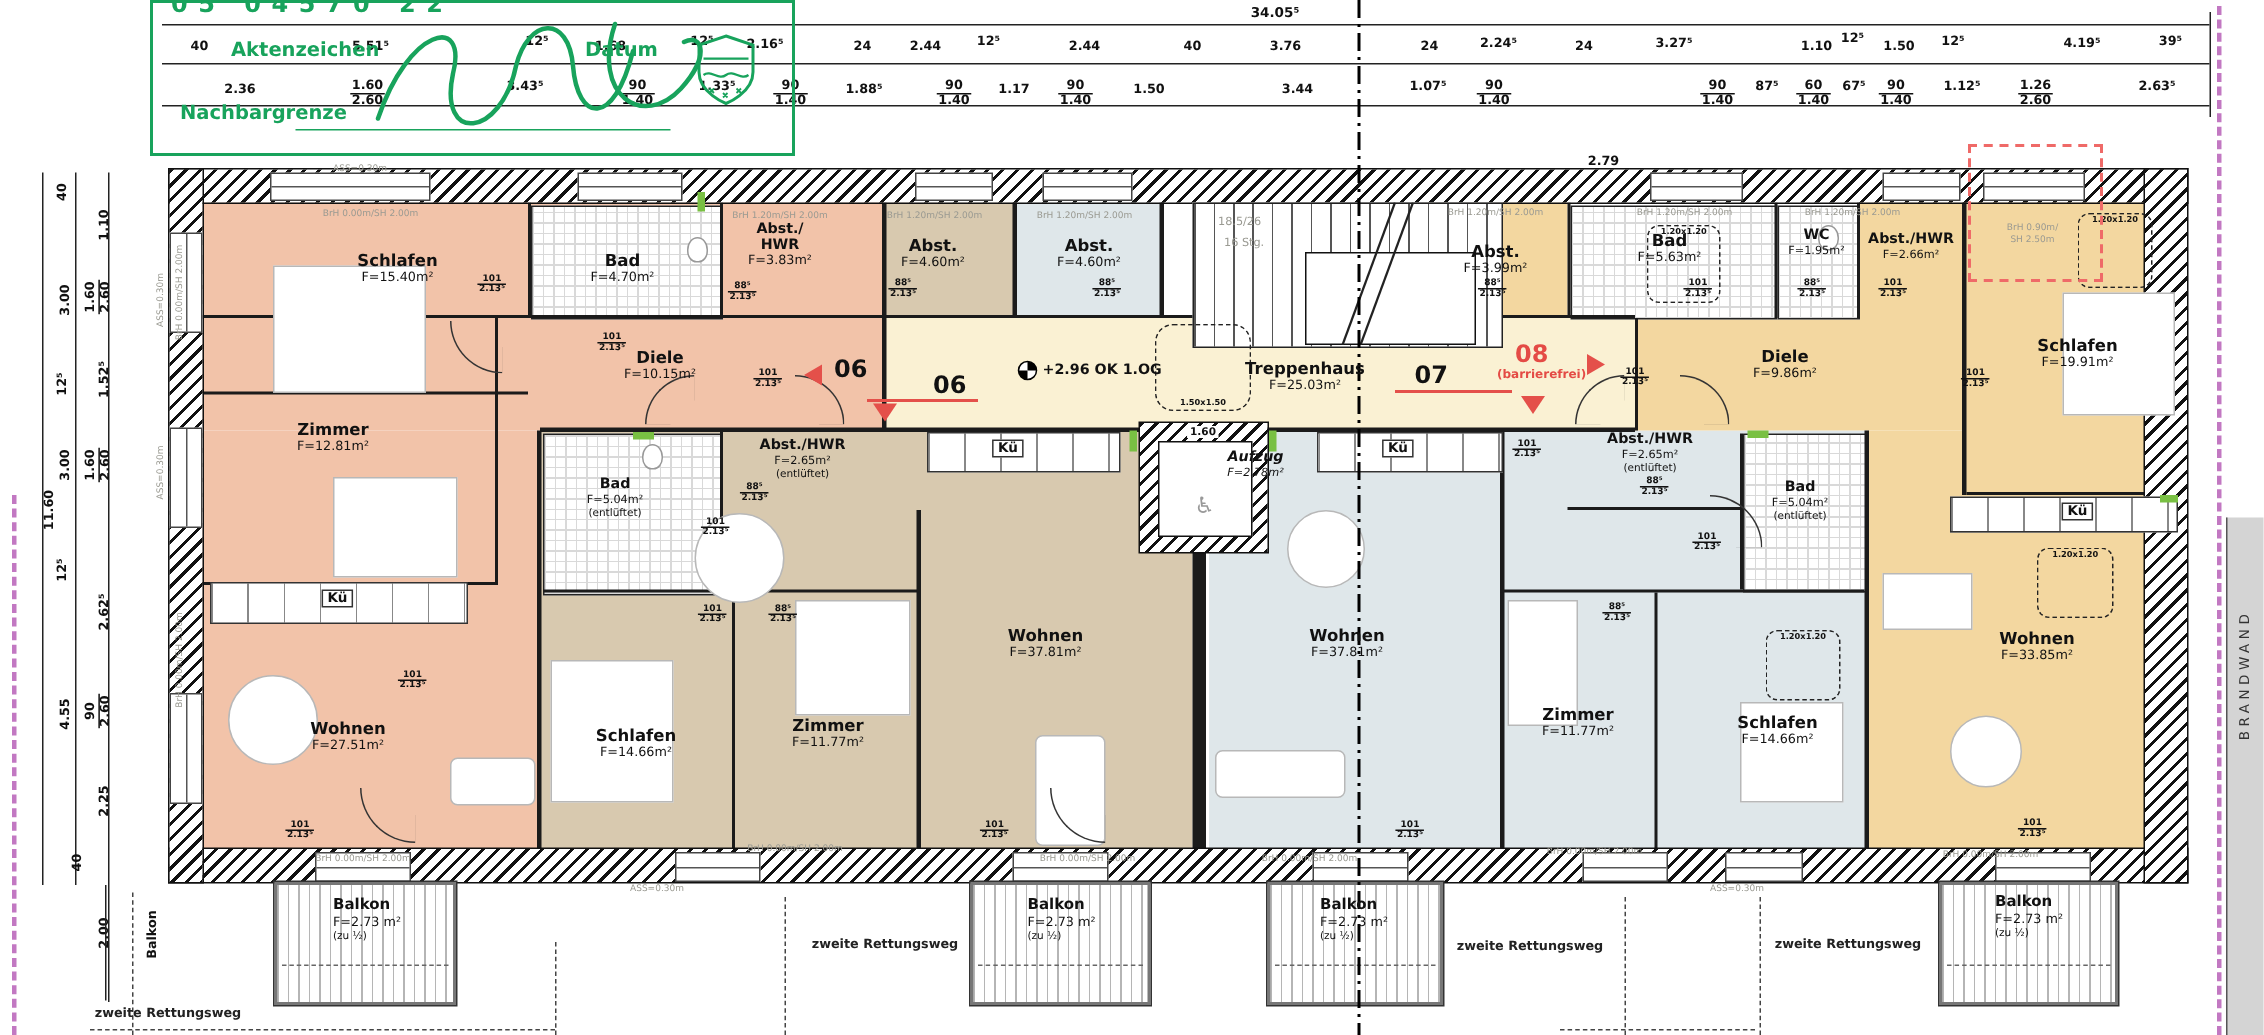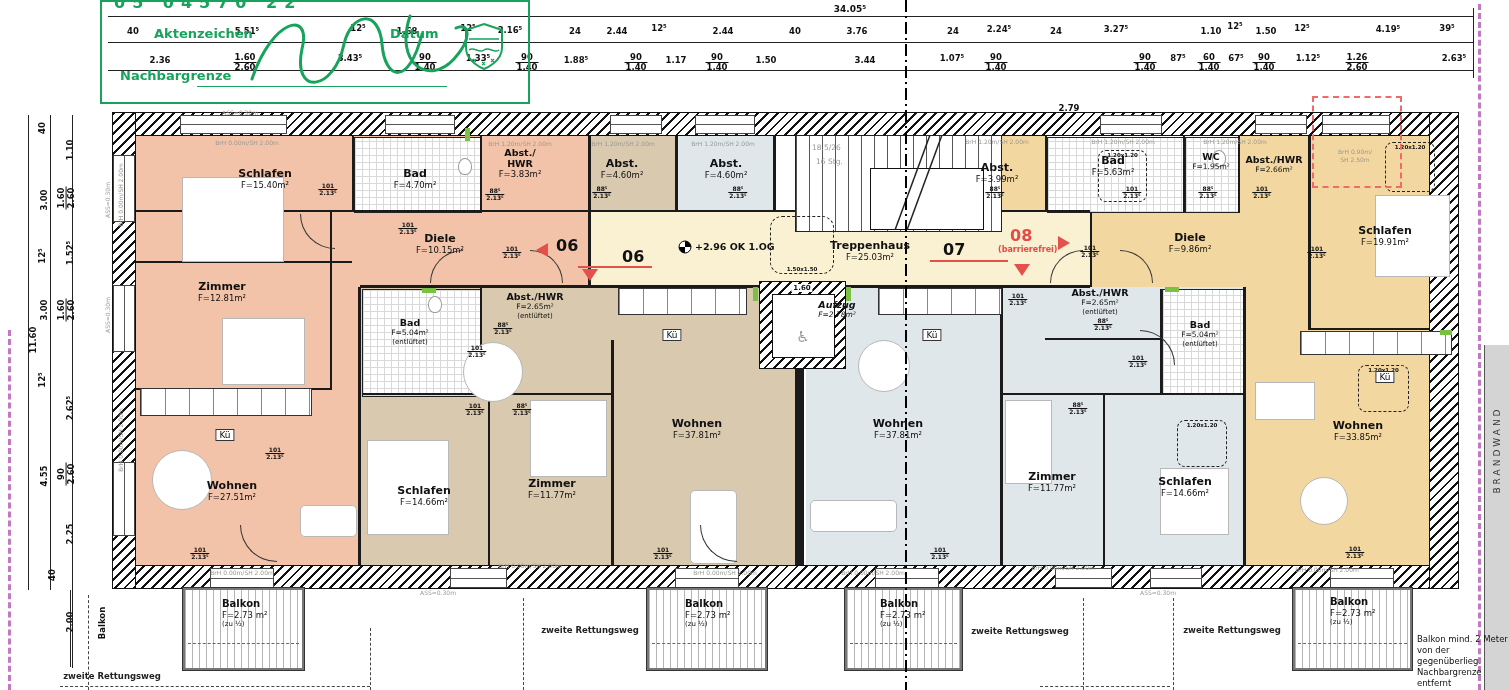--- a/index.html
+++ b/index.html
@@ -33,22 +33,22 @@
   .tile{position:absolute;background-color:#fff;border:1.5px solid #222;
         background-image:repeating-linear-gradient(0deg,#d9d9d9 0 1px,transparent 1px 7px),
                          repeating-linear-gradient(90deg,#d9d9d9 0 1px,transparent 1px 7px);}
   .rlabel{position:absolute;text-align:center;line-height:1.15;transform:translateX(-50%);z-index:6;}
   .rname{font-weight:bold;font-size:11px;}
   .rname.sm{font-size:9.5px;}
   .rarea{font-size:8.5px;}
   .rnote{font-size:7px;}
   .kstrip{position:absolute;background:#fff;border:1px solid #333;
           background-image:repeating-linear-gradient(90deg,#888 0 1px,transparent 1px 24px);}
-  .kulab{position:absolute;transform:translateX(-50%);font-size:9px;font-weight:normal;background:#fff;
-         border:1px solid #333;padding:0 3px;z-index:6;margin-top:36px;}
+  .kulab{position:absolute;transform:translateX(-50%);font-size:9px;font-weight:bold;background:#fff;
+         border:1px solid #333;padding:0 3px;z-index:6;}
   .furn{position:absolute;background:#fff;border:1.2px solid #b8b8b8;}
   .round{border-radius:50%;}
   .arc{position:absolute;border:1px solid #333;background:transparent;}
   .arc.tl{border-right:none;border-bottom:none;border-radius:100% 0 0 0;}
   .arc.tr{border-left:none;border-bottom:none;border-radius:0 100% 0 0;}
   .arc.bl{border-right:none;border-top:none;border-radius:0 0 0 100%;}
   .dashbox{position:absolute;border:1.5px dashed #222;border-radius:8px;z-index:5;}
   .dashbox .tlab{position:absolute;top:1px;left:50%;transform:translateX(-50%);font-size:5.5px;font-weight:bold;}
   
   .balc{position:absolute;background-image:repeating-linear-gradient(90deg,#b5b5b5 0 1px,transparent 1px 7px);
@@ -168,21 +168,21 @@
       <span style="left: 1236px; top: 53px;">67⁵</span>
       <span class="frac" style="left: 1264px; top: 53px;">
         <span>90</span>
         <span class="den">1.40</span>
       </span>
       <span style="left: 1308px; top: 53px;">1.12⁵</span>
       <span class="frac" style="left: 1357px; top: 53px;">
         <span>1.26</span>
         <span class="den">2.60</span>
       </span>
-      <span style="left: 1438px; top: 53px; margin-left: 16px;">2.63⁵</span>
+      <span style="left: 1438px; top: 53px;">2.63⁵</span>
     </div>
 
   <div class="vline" style="left:28px;top:115px;height:475px;"></div>
   <div class="vline" style="left:50px;top:115px;height:475px;"></div>
   <div class="vline" style="left:72px;top:115px;height:553px;"></div>
   <span class="abs" style="left:20px;top:335px;font-size:8.5px;font-weight:bold;transform:rotate(-90deg);z-index:6;">11.60</span>
   <div class="repv dims">
       <span style="left: 42px; top: 128px;">40</span>
       <span style="left: 70px; top: 150px;">1.10</span>
       <span style="left: 44px; top: 200px;">3.00</span>
@@ -676,25 +676,20 @@
   <div class="rep rescue">
       <span style="left: 112px; top: 671px;">zweite Rettungsweg</span>
       <span style="left: 590px; top: 625px;">zweite Rettungsweg</span>
       <span style="left: 1020px; top: 626px;">zweite Rettungsweg</span>
       <span style="left: 1232px; top: 625px;">zweite Rettungsweg</span>
     </div>
 
   <div class="vline" style="left:70px;top:590px;height:77px;"></div>
   <span class="abs" style="left:86px;top:618px;font-size:8.5px;font-weight:bold;transform:rotate(-90deg);z-index:6;">Balkon</span>
 
-  <div class="abs" style="left:1417px;top:634px;font-size:8.5px;line-height:1.3;z-index:7;">
-    <div>Balkon mind. 2 Meter</div>
-    <div>von der gegenüberlieg.</div>
-    <div>Nachbargrenze entfernt</div>
-  </div>
 
   <div class="cline" style="left:905px;top:0;height:690px;"></div>
   <div class="purple" style="left:1478px;top:4px;height:686px;"></div>
   <div class="purple" style="left:8px;top:330px;height:360px;"></div>
   <div class="gray-strip" style="left:1484px;top:345px;width:25px;height:345px;"></div>
   <span class="vtext" style="left:1492px;top:450px;">BRANDWAND</span>
 
   <div class="redbox" style="left:1312px;top:96px;width:86px;height:88px;"></div>
   <div class="abs" style="left:1355px;top:148px;font-size:6px;color:#9a9a92;text-align:center;transform:translateX(-50%);z-index:7;line-height:1.4;">
     <div>BrH 0.90m/</div>

